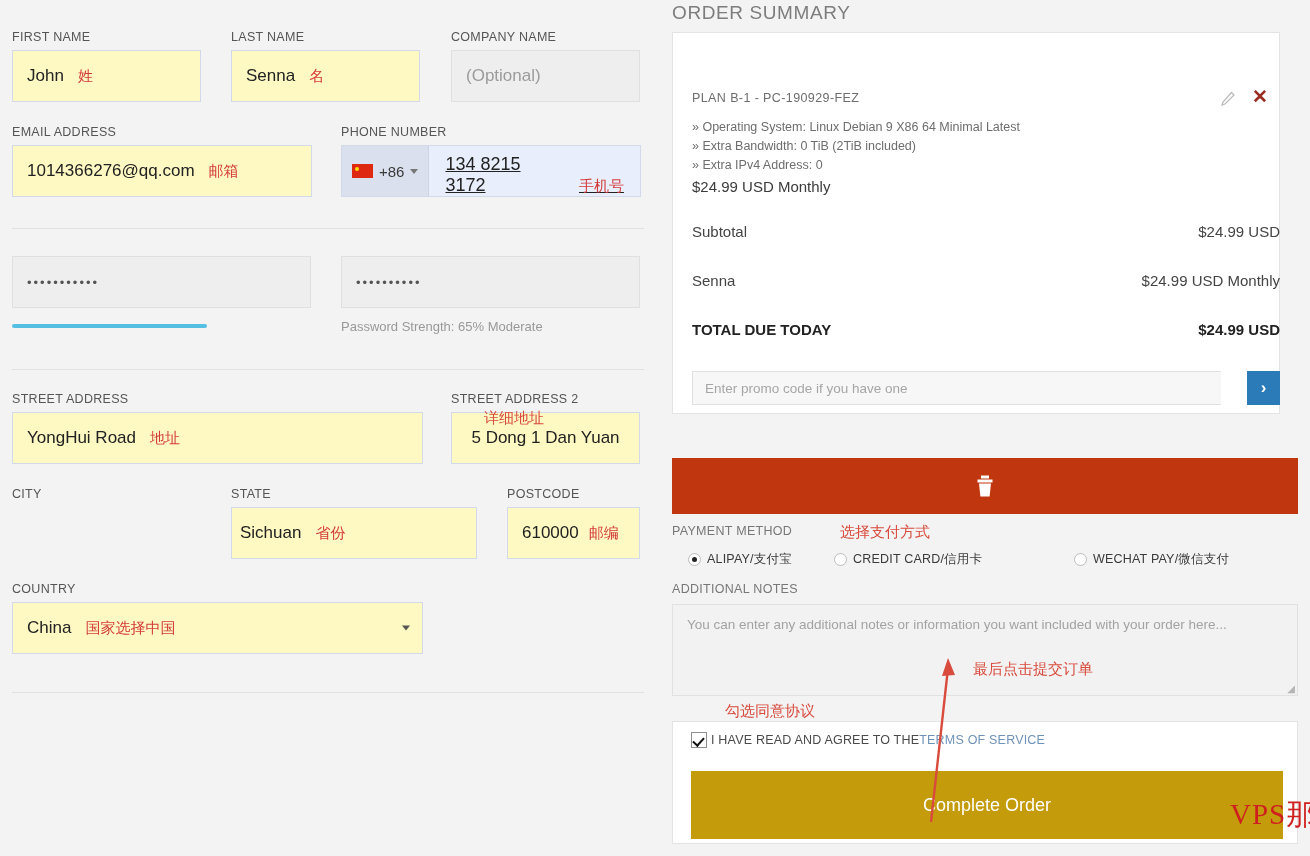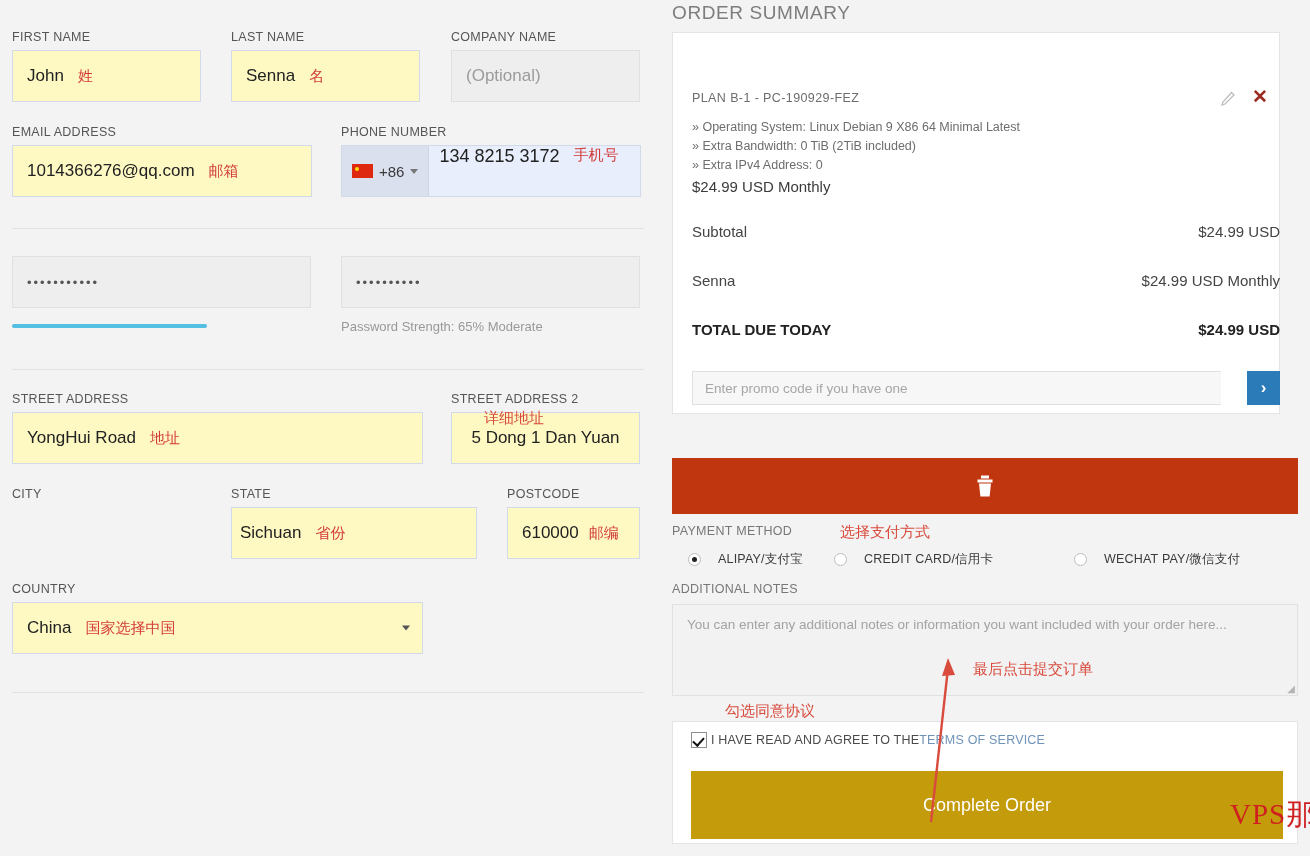--- a/index.html
+++ b/index.html
@@ -111,25 +111,26 @@
   }
   .caret-down {
     width: 0;
     height: 0;
     border-left: 4px solid transparent;
     border-right: 4px solid transparent;
     border-top: 5px solid #777;
   }
   .phone-val {
     display: flex;
-    align-items: flex-start;
-    padding: 0 10px;
+    align-items: flex-end;
+    padding: 0 16px;
     font-size: 18px;
     color: #222;
     flex: 1;
+    text-decoration: underline;
   }
 
   
   .strength-bar {
     position: absolute;
     height: 4px;
     background: #53bfe2;
     border-radius: 2px;
   }
   .strength-text {
@@ -263,21 +264,20 @@
     display: flex;
     align-items: center;
     gap: 0;
   }
   .radio-item {
     display: flex;
     align-items: center;
     font-size: 12.5px;
     color: #3a3a3a;
     letter-spacing: .2px;
-    gap: 11px;
   }
   .radio-circle {
     width: 13px;
     height: 13px;
     border: 1px solid #bdbdbd;
     border-radius: 50%;
     background: #fff;
     margin-right: 6px;
     position: relative;
     box-sizing: border-box;

